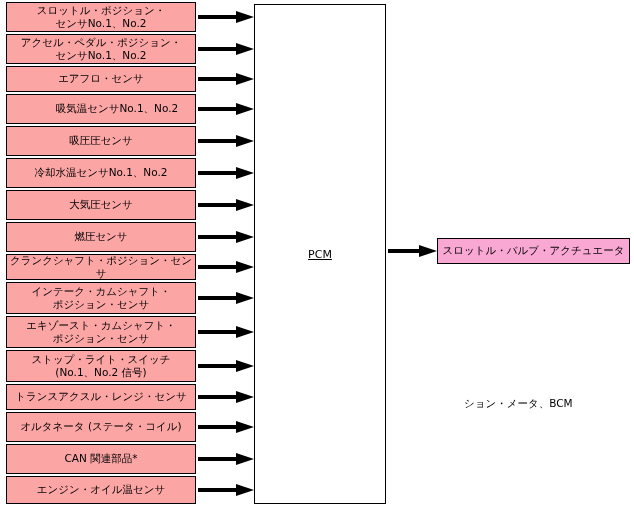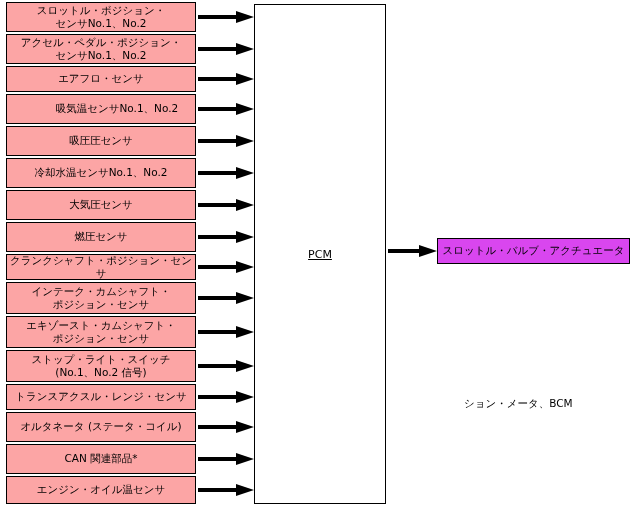--- a/index.html
+++ b/index.html
@@ -57,21 +57,21 @@
     color: #000000;
     text-decoration: underline;
   }
   .outbox {
     position: absolute;
     left: 437px;
     top: 238px;
     width: 193px;
     height: 26px;
     border: 1px solid #000000;
-    background: #d946ef;
+    background: #f9a8d4;
     box-sizing: border-box;
     display: flex;
     align-items: center;
     justify-content: center;
     text-align: center;
     font-size: 10.5px;
     color: #000000;
   }
   .note {
     position: absolute;

